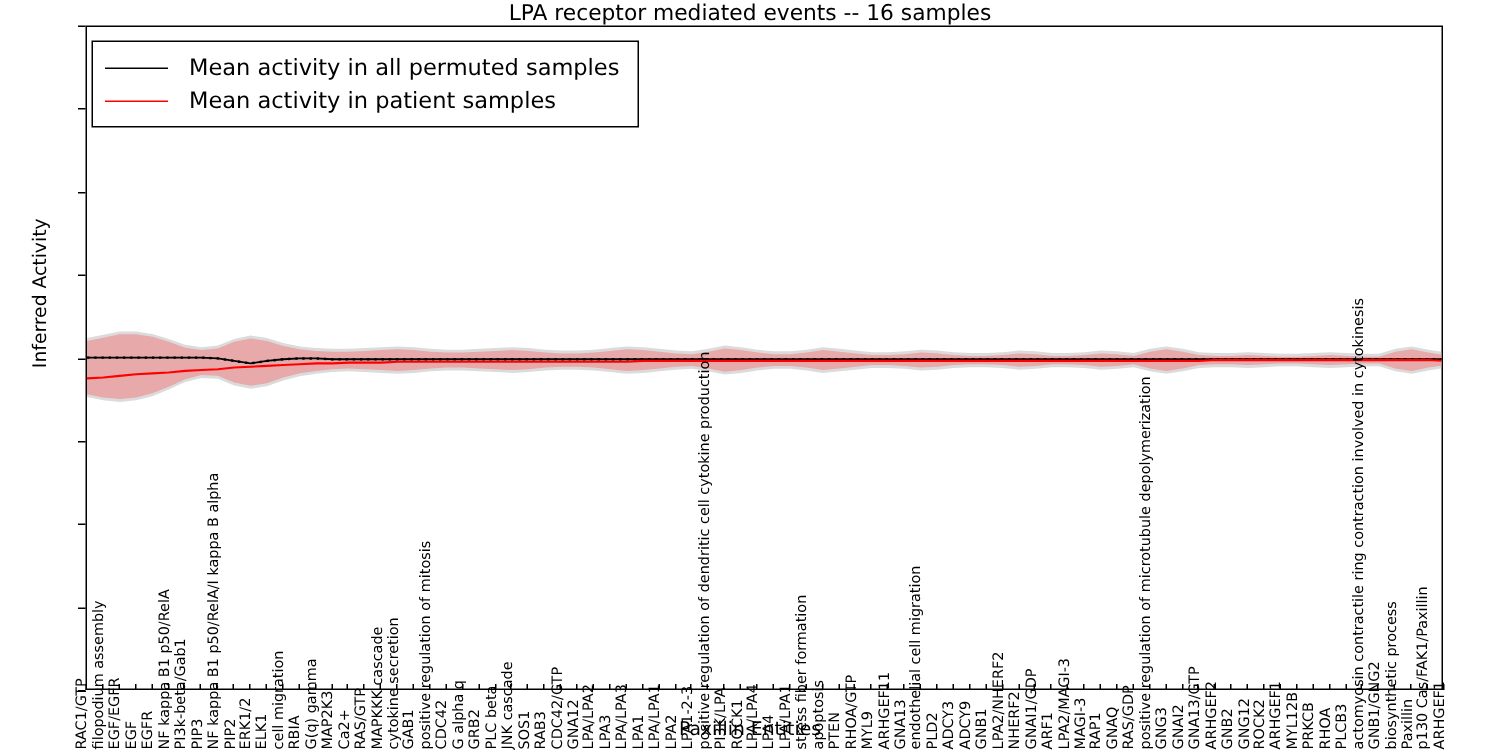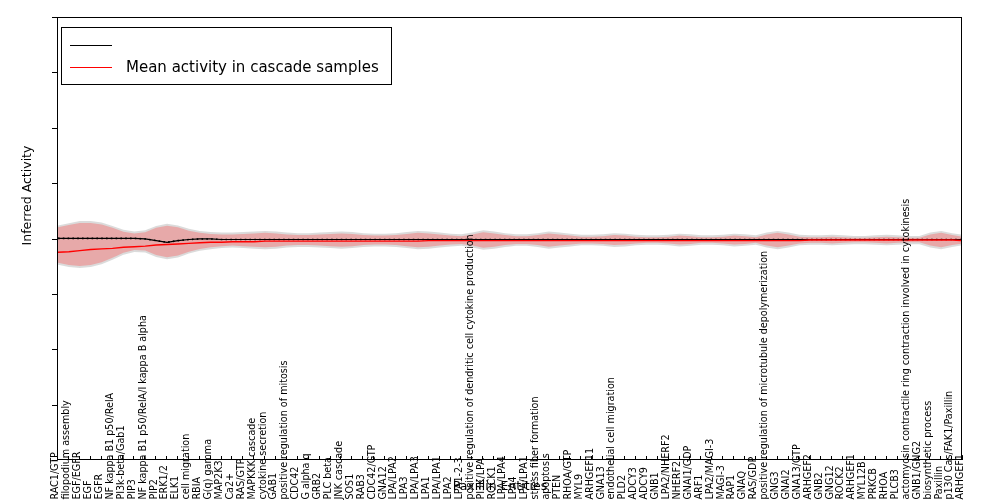--- a/index.html
+++ b/index.html
@@ -38,20 +38,21 @@
   .legend-text{font-size:15px;white-space:nowrap;}
 
   
   svg.data{position:absolute;left:0;top:0;width:905px;height:443px;display:block;}
 </style>
 </head>
 <body>
 
 <div id="root">
 
+  <div class="title">LPA receptor mediated events -- 16 samples</div>
 
   <div class="axes">
     <svg class="data" id="data-svg" viewBox="0 0 905 443" preserveAspectRatio="none">
         <path d="M0.00 207.38 L10.90 205.16 L21.81 202.95 L32.71 202.95 L43.61 204.61 L54.52 207.93 L65.42 211.81 L76.33 213.47 L87.23 212.36 L98.13 207.93 L109.04 205.72 L119.94 207.38 L130.84 210.70 L141.75 212.92 L152.65 214.02 L163.55 214.58 L174.46 214.58 L185.36 214.02 L196.27 213.47 L207.17 212.92 L218.07 213.47 L228.98 214.58 L239.88 215.13 L250.78 215.13 L261.69 214.58 L272.59 214.02 L283.49 213.47 L294.40 214.02 L305.30 215.13 L316.20 215.69 L327.11 215.69 L338.01 215.13 L348.92 214.02 L359.82 212.92 L370.72 213.47 L381.63 214.58 L392.53 215.69 L403.43 216.24 L414.34 214.58 L425.24 212.36 L436.14 213.47 L447.05 215.13 L457.95 216.24 L468.86 216.24 L479.76 215.13 L490.66 213.47 L501.57 214.58 L512.47 215.69 L523.37 216.79 L534.28 216.79 L545.18 216.24 L556.08 215.13 L566.99 215.69 L577.89 216.79 L588.80 217.35 L599.70 217.35 L610.60 216.79 L621.51 215.69 L632.41 216.24 L643.31 217.35 L654.22 217.35 L665.12 216.79 L676.02 215.69 L686.93 216.24 L697.83 217.35 L708.73 214.58 L719.64 212.92 L730.54 214.58 L741.45 216.79 L752.35 217.35 L763.25 217.35 L774.16 216.79 L785.06 217.35 L795.96 217.90 L806.87 217.90 L817.77 217.35 L828.67 216.79 L839.58 217.35 L850.48 217.90 L861.39 217.90 L872.29 214.58 L883.19 212.92 L894.10 215.13 L905.00 216.79 L915.90 215.13 L926.81 212.36 L926.81 231.74 L915.90 228.98 L905.00 227.31 L894.10 228.98 L883.19 231.19 L872.29 229.53 L861.39 226.21 L850.48 226.21 L839.58 226.76 L828.67 227.31 L817.77 226.76 L806.87 226.21 L795.96 226.21 L785.06 226.76 L774.16 227.31 L763.25 226.76 L752.35 226.76 L741.45 227.31 L730.54 229.53 L719.64 231.19 L708.73 229.53 L697.83 226.76 L686.93 227.87 L676.02 228.42 L665.12 227.31 L654.22 226.76 L643.31 226.76 L632.41 227.87 L621.51 228.42 L610.60 227.31 L599.70 226.76 L588.80 226.76 L577.89 227.31 L566.99 228.42 L556.08 228.98 L545.18 227.87 L534.28 227.31 L523.37 227.31 L512.47 228.42 L501.57 229.53 L490.66 230.64 L479.76 228.98 L468.86 227.87 L457.95 227.87 L447.05 228.98 L436.14 230.64 L425.24 231.74 L414.34 229.53 L403.43 227.87 L392.53 228.42 L381.63 229.53 L370.72 230.64 L359.82 231.19 L348.92 230.08 L338.01 228.98 L327.11 228.42 L316.20 228.42 L305.30 228.98 L294.40 230.08 L283.49 230.64 L272.59 230.08 L261.69 229.53 L250.78 228.98 L239.88 228.98 L228.98 229.53 L218.07 230.64 L207.17 231.19 L196.27 230.64 L185.36 230.08 L174.46 229.53 L163.55 230.08 L152.65 231.19 L141.75 232.85 L130.84 235.62 L119.94 239.50 L109.04 241.16 L98.13 238.94 L87.23 234.51 L76.33 233.96 L65.42 236.73 L54.52 241.71 L43.61 246.14 L32.71 248.91 L21.81 250.02 L10.90 248.91 L0.00 246.70 Z" fill="#b0b0b0" fill-opacity="0.45" stroke="none"></path>
         <path d="M0.00 209.32 L10.90 207.10 L21.81 204.89 L32.71 204.89 L43.61 206.55 L54.52 209.87 L65.42 213.75 L76.33 215.41 L87.23 214.30 L98.13 209.87 L109.04 207.66 L119.94 209.32 L130.84 212.64 L141.75 214.85 L152.65 215.96 L163.55 216.52 L174.46 216.52 L185.36 215.96 L196.27 215.41 L207.17 214.85 L218.07 215.41 L228.98 216.52 L239.88 217.07 L250.78 217.07 L261.69 216.52 L272.59 215.96 L283.49 215.41 L294.40 215.96 L305.30 217.07 L316.20 217.62 L327.11 217.62 L338.01 217.07 L348.92 215.96 L359.82 214.85 L370.72 215.41 L381.63 216.52 L392.53 217.62 L403.43 218.18 L414.34 216.52 L425.24 214.30 L436.14 215.41 L447.05 217.07 L457.95 218.18 L468.86 218.18 L479.76 217.07 L490.66 215.41 L501.57 216.52 L512.47 217.62 L523.37 218.73 L534.28 218.73 L545.18 218.18 L556.08 217.07 L566.99 217.62 L577.89 218.73 L588.80 219.28 L599.70 219.28 L610.60 218.73 L621.51 217.62 L632.41 218.18 L643.31 219.28 L654.22 219.28 L665.12 218.73 L676.02 217.62 L686.93 218.18 L697.83 219.28 L708.73 216.52 L719.64 214.85 L730.54 216.52 L741.45 218.73 L752.35 219.28 L763.25 219.28 L774.16 218.73 L785.06 219.28 L795.96 219.84 L806.87 219.84 L817.77 219.28 L828.67 218.73 L839.58 219.28 L850.48 219.84 L861.39 219.84 L872.29 216.52 L883.19 214.85 L894.10 217.07 L905.00 218.73 L915.90 217.07 L926.81 214.30 L926.81 229.81 L915.90 227.04 L905.00 225.38 L894.10 227.04 L883.19 229.25 L872.29 227.59 L861.39 224.27 L850.48 224.27 L839.58 224.82 L828.67 225.38 L817.77 224.82 L806.87 224.27 L795.96 224.27 L785.06 224.82 L774.16 225.38 L763.25 224.82 L752.35 224.82 L741.45 225.38 L730.54 227.59 L719.64 229.25 L708.73 227.59 L697.83 224.82 L686.93 225.93 L676.02 226.48 L665.12 225.38 L654.22 224.82 L643.31 224.82 L632.41 225.93 L621.51 226.48 L610.60 225.38 L599.70 224.82 L588.80 224.82 L577.89 225.38 L566.99 226.48 L556.08 227.04 L545.18 225.93 L534.28 225.38 L523.37 225.38 L512.47 226.48 L501.57 227.59 L490.66 228.70 L479.76 227.04 L468.86 225.93 L457.95 225.93 L447.05 227.04 L436.14 228.70 L425.24 229.81 L414.34 227.59 L403.43 225.93 L392.53 226.48 L381.63 227.59 L370.72 228.70 L359.82 229.25 L348.92 228.15 L338.01 227.04 L327.11 226.48 L316.20 226.48 L305.30 227.04 L294.40 228.15 L283.49 228.70 L272.59 228.15 L261.69 227.59 L250.78 227.04 L239.88 227.04 L228.98 227.59 L218.07 228.70 L207.17 229.25 L196.27 228.70 L185.36 228.15 L174.46 227.59 L163.55 228.15 L152.65 229.25 L141.75 230.91 L130.84 233.68 L119.94 237.56 L109.04 239.22 L98.13 237.01 L87.23 232.58 L76.33 232.02 L65.42 234.79 L54.52 239.77 L43.61 244.20 L32.71 246.97 L21.81 248.08 L10.90 246.97 L0.00 244.76 Z" fill="#f08080" fill-opacity="0.55" stroke="none"></path>
         <path d="M0.00 220.39 L10.90 220.39 L21.81 220.39 L32.71 220.39 L43.61 220.39 L54.52 220.39 L65.42 220.39 L76.33 220.39 L87.23 220.95 L98.13 222.61 L109.04 224.27 L119.94 222.61 L130.84 221.50 L141.75 220.95 L152.65 220.95 L163.55 221.50 L174.46 221.50 L185.36 221.50 L196.27 221.50 L207.17 221.50 L218.07 221.50 L228.98 221.50 L239.88 221.50 L250.78 221.50 L261.69 221.50 L272.59 221.50 L283.49 221.50 L294.40 221.50 L305.30 221.50 L316.20 221.50 L327.11 221.50 L338.01 221.50 L348.92 221.50 L359.82 221.50 L370.72 221.50 L381.63 221.50 L392.53 221.50 L403.43 221.50 L414.34 221.50 L425.24 221.50 L436.14 221.50 L447.05 221.50 L457.95 221.50 L468.86 221.50 L479.76 221.50 L490.66 221.50 L501.57 221.50 L512.47 221.50 L523.37 221.50 L534.28 221.50 L545.18 221.50 L556.08 221.50 L566.99 221.50 L577.89 221.50 L588.80 221.50 L599.70 221.50 L610.60 221.50 L621.51 221.50 L632.41 221.50 L643.31 221.50 L654.22 221.50 L665.12 221.50 L676.02 221.50 L686.93 221.50 L697.83 221.50 L708.73 221.50 L719.64 221.50 L730.54 221.50 L741.45 221.50 L752.35 221.50 L763.25 221.50 L774.16 221.50 L785.06 221.50 L795.96 221.50 L806.87 221.50 L817.77 221.50 L828.67 221.50 L839.58 221.50 L850.48 221.50 L861.39 221.50 L872.29 221.50 L883.19 221.50 L894.10 221.50 L905.00 221.50 L915.90 221.50" fill="none" stroke="#000000" stroke-width="1.6" stroke-dasharray="1.6 3.2" stroke-linecap="butt"></path>
         <path d="M0.00 220.39 L10.90 220.39 L21.81 220.39 L32.71 220.39 L43.61 220.39 L54.52 220.39 L65.42 220.39 L76.33 220.39 L87.23 220.95 L98.13 222.61 L109.04 224.27 L119.94 222.61 L130.84 221.50 L141.75 220.95 L152.65 220.95 L163.55 221.50 L174.46 221.50 L185.36 221.50 L196.27 221.50 L207.17 221.50 L218.07 221.50 L228.98 221.50 L239.88 221.50 L250.78 221.50 L261.69 221.50 L272.59 221.50 L283.49 221.50 L294.40 221.50 L305.30 221.50 L316.20 221.50 L327.11 221.50 L338.01 221.50 L348.92 221.50 L359.82 221.50 L370.72 221.50 L381.63 221.50 L392.53 221.50 L403.43 221.50 L414.34 221.50 L425.24 221.50 L436.14 221.50 L447.05 221.50 L457.95 221.50 L468.86 221.50 L479.76 221.50 L490.66 221.50 L501.57 221.50 L512.47 221.50 L523.37 221.50 L534.28 221.50 L545.18 221.50 L556.08 221.50 L566.99 221.50 L577.89 221.50 L588.80 221.50 L599.70 221.50 L610.60 221.50 L621.51 221.50 L632.41 221.50 L643.31 221.50 L654.22 221.50 L665.12 221.50 L676.02 221.50 L686.93 221.50 L697.83 221.50 L708.73 221.50 L719.64 221.50 L730.54 221.50 L741.45 221.50 L752.35 221.50 L763.25 221.50 L774.16 221.50 L785.06 221.50 L795.96 221.50 L806.87 221.50 L817.77 221.50 L828.67 221.50 L839.58 221.50 L850.48 221.50 L861.39 221.50 L872.29 221.50 L883.19 221.50 L894.10 221.50 L905.00 221.50 L915.90 221.50" fill="none" stroke="#000000" stroke-width="1.2"></path>
         <path d="M0.00 234.24 L10.90 233.68 L21.81 232.58 L32.71 231.47 L43.61 230.91 L54.52 230.36 L65.42 229.25 L76.33 228.70 L87.23 228.15 L98.13 227.04 L109.04 226.48 L119.94 225.93 L130.84 225.38 L141.75 224.82 L152.65 224.27 L163.55 224.27 L174.46 223.72 L185.36 223.72 L196.27 223.72 L207.17 223.16 L218.07 223.16 L228.98 223.16 L239.88 223.16 L250.78 223.16 L261.69 223.16 L272.59 223.16 L283.49 223.16 L294.40 223.16 L305.30 223.16 L316.20 223.16 L327.11 223.16 L338.01 223.16 L348.92 223.16 L359.82 223.16 L370.72 222.61 L381.63 222.61 L392.53 222.61 L403.43 222.61 L414.34 222.61 L425.24 222.61 L436.14 222.61 L447.05 222.61 L457.95 222.61 L468.86 222.61 L479.76 222.61 L490.66 222.61 L501.57 222.61 L512.47 222.61 L523.37 222.61 L534.28 222.61 L545.18 222.61 L556.08 222.61 L566.99 222.61 L577.89 222.61 L588.80 222.61 L599.70 222.61 L610.60 222.61 L621.51 222.61 L632.41 222.61 L643.31 222.61 L654.22 222.61 L665.12 222.61 L676.02 222.61 L686.93 222.61 L697.83 222.61 L708.73 222.61 L719.64 222.61 L730.54 222.61 L741.45 222.61 L752.35 222.05 L763.25 222.05 L774.16 222.05 L785.06 222.05 L795.96 222.05 L806.87 222.05 L817.77 222.05 L828.67 222.05 L839.58 222.05 L850.48 222.05 L861.39 222.05 L872.29 222.05 L883.19 222.05 L894.10 222.05 L905.00 222.61 L915.90 223.16" fill="none" stroke="#ff0000" stroke-width="1.4"></path>
       </svg>
   </div>
@@ -237,20 +238,21 @@
       <div class="xtl" style="left: 897.496px;">p130 Cas/FAK1/Paxillin</div>
       <div class="xtick-mark" style="left: 894.096px;"></div>
       <div class="xtl" style="left: 908.4px;">ARHGEF1</div>
       <div class="xtick-mark" style="left: 905px;"></div>
     </div>
   <div class="xlabel">Paxillin Entities</div>
 
   <div class="legend">
     <div class="legend-row">
       <span class="legend-swatch"></span>
+      <span class="legend-text">Mean activity in all permuted samples</span>
     </div>
     <div class="legend-row">
       <span class="legend-swatch red"></span>
-      <span class="legend-text">Mean activity in cascade samples</span>
+      <span class="legend-text">Mean activity in patient samples</span>
     </div>
   </div>
 
 </div>
 
 </body></html>

